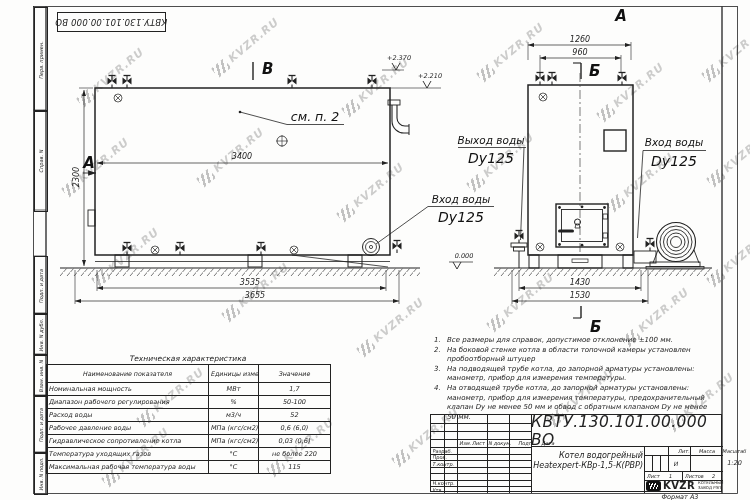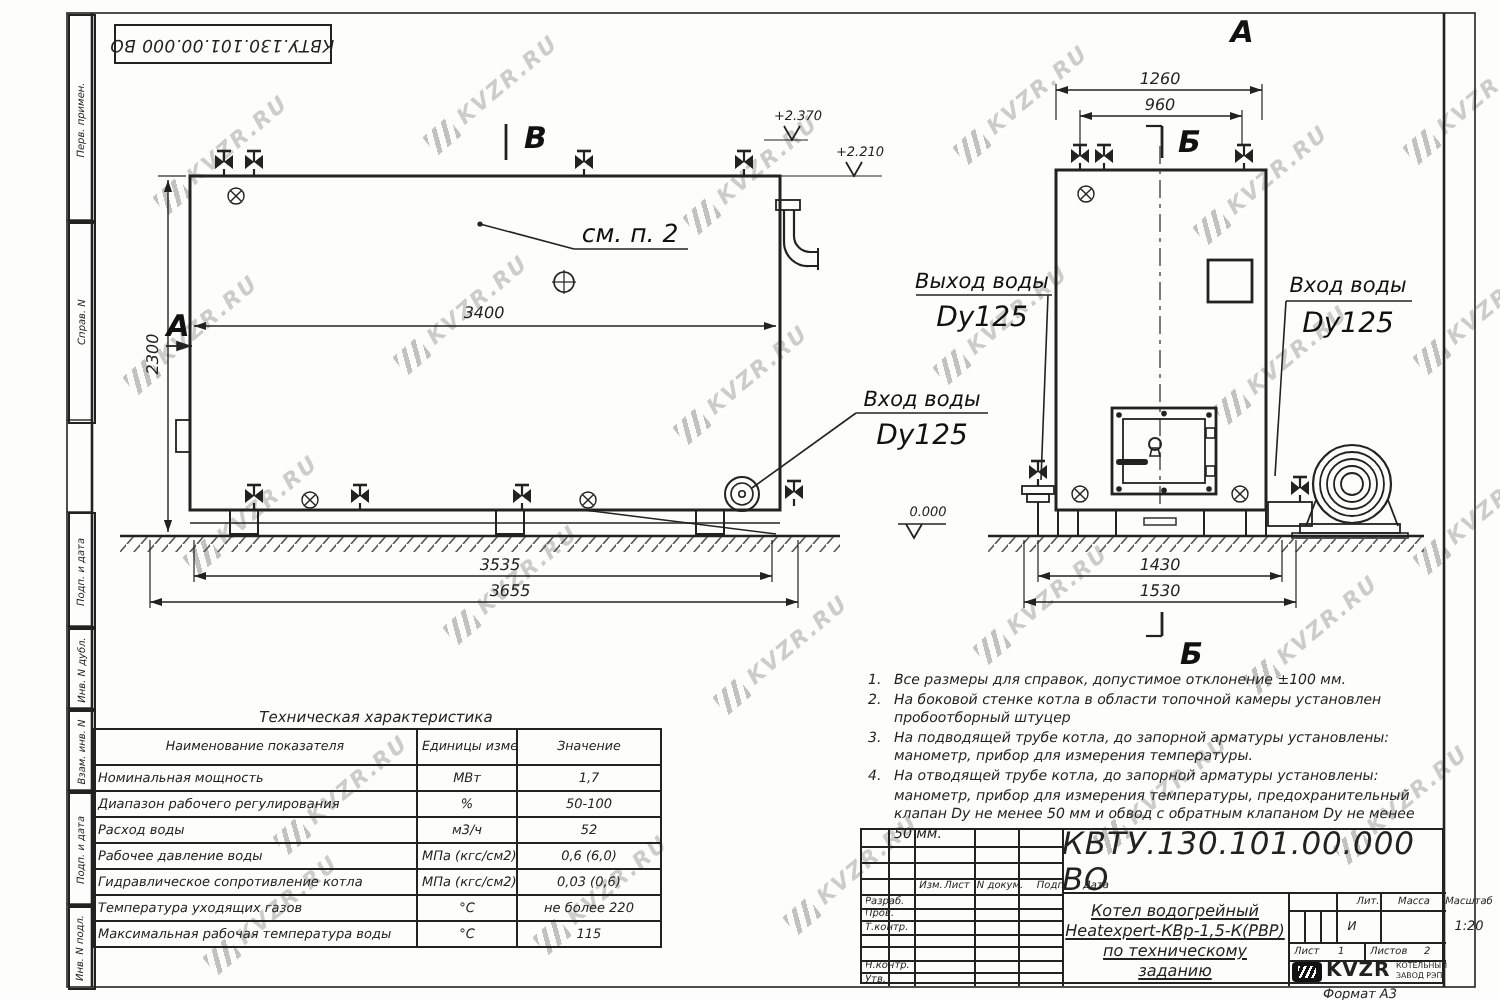--- a/index.html
+++ b/index.html
@@ -37,21 +37,21 @@
   table.spec-t th{height:17px;font-size:6.3px;text-align:center;font-weight:normal;line-height:7px;}
   table.spec-t td{height:12px;}
   td.c{text-align:center;}
   
   .tb{left:430px;top:414px;width:292px;height:78px;border:1.4px solid #222;box-sizing:border-box;}
   .tb .vl,.tb .hl{position:absolute;background:#222;}
   .tb .cell{position:absolute;font:italic 5px "DejaVu Sans",sans-serif;white-space:nowrap;overflow:hidden;}
   .tb .ctr{display:flex;align-items:center;justify-content:center;text-align:center;padding-left:28px;}
   .docnum{position:absolute;left:100px;top:0;width:192px;height:31px;display:flex;align-items:center;justify-content:center;
           font:italic 15.5px "DejaVu Sans",sans-serif;letter-spacing:.4px;}
-  .pname{position:absolute;left:101px;top:36px;width:111px;text-align:center;font:italic 8px "DejaVu Sans",sans-serif;line-height:10px;text-decoration:underline;}
+  .pname{position:absolute;left:101px;top:36px;width:111px;text-align:right;font:italic 8px "DejaVu Sans",sans-serif;line-height:10px;}
   .logo-box{position:absolute;left:215px;top:66px;width:15px;height:9.5px;background:#111;border-radius:2px;
             display:flex;align-items:center;justify-content:center;}
   .logo-box i{display:block;width:9px;height:6px;background:repeating-linear-gradient(115deg,#fff 0 1.2px,transparent 1.2px 2.8px);}
   .logo-txt{position:absolute;left:232px;top:64.5px;font:bold 10px "DejaVu Sans",sans-serif;letter-spacing:.4px;}
   .logo-sub{position:absolute;left:267px;top:66px;font:3.9px "DejaVu Sans",sans-serif;line-height:4.6px;}
   .fmt{left:640px;top:493px;width:80px;text-align:center;font:italic 6.5px "DejaVu Sans",sans-serif;}
 </style>
 </head>
 <body>
 
@@ -506,21 +506,20 @@
     <div class="cell" style="left:1.5px;top:39.3px;width:25px;">Пров.</div>
     <div class="cell" style="left:1.5px;top:45.8px;width:25px;">Т.контр.</div>
     <div class="cell" style="left:1.5px;top:65.3px;width:25px;">Н.контр.</div>
     <div class="cell" style="left:1.5px;top:71.8px;width:25px;">Утв.</div>
 
     <div class="docnum">КВТУ.130.101.00.000  ВО</div>
 
     <div class="pname">
       <div>Котел водогрейный</div>
       <div>Heatexpert-КВр-1,5-К(РВР)</div>
-      <div>по техническому заданию</div>
     </div>
 
     <div class="cell ctr" style="left:213px;top:32px;width:24px;height:8px;">Лит.</div>
     <div class="cell ctr" style="left:237px;top:32px;width:22px;height:8px;">Масса</div>
     <div class="cell ctr" style="left:259px;top:32px;width:33px;height:8px;">Масштаб</div>
     <div class="cell ctr" style="left:213px;top:40px;width:8px;height:16px;font-size:6px;">И</div>
     <div class="cell ctr" style="left:259px;top:40px;width:33px;height:16px;font-size:6.5px;">1:20</div>
 
     <div class="cell" style="left:216px;top:57.5px;width:22px;">Лист</div>
     <div class="cell" style="left:238px;top:57.5px;width:10px;">1</div>

